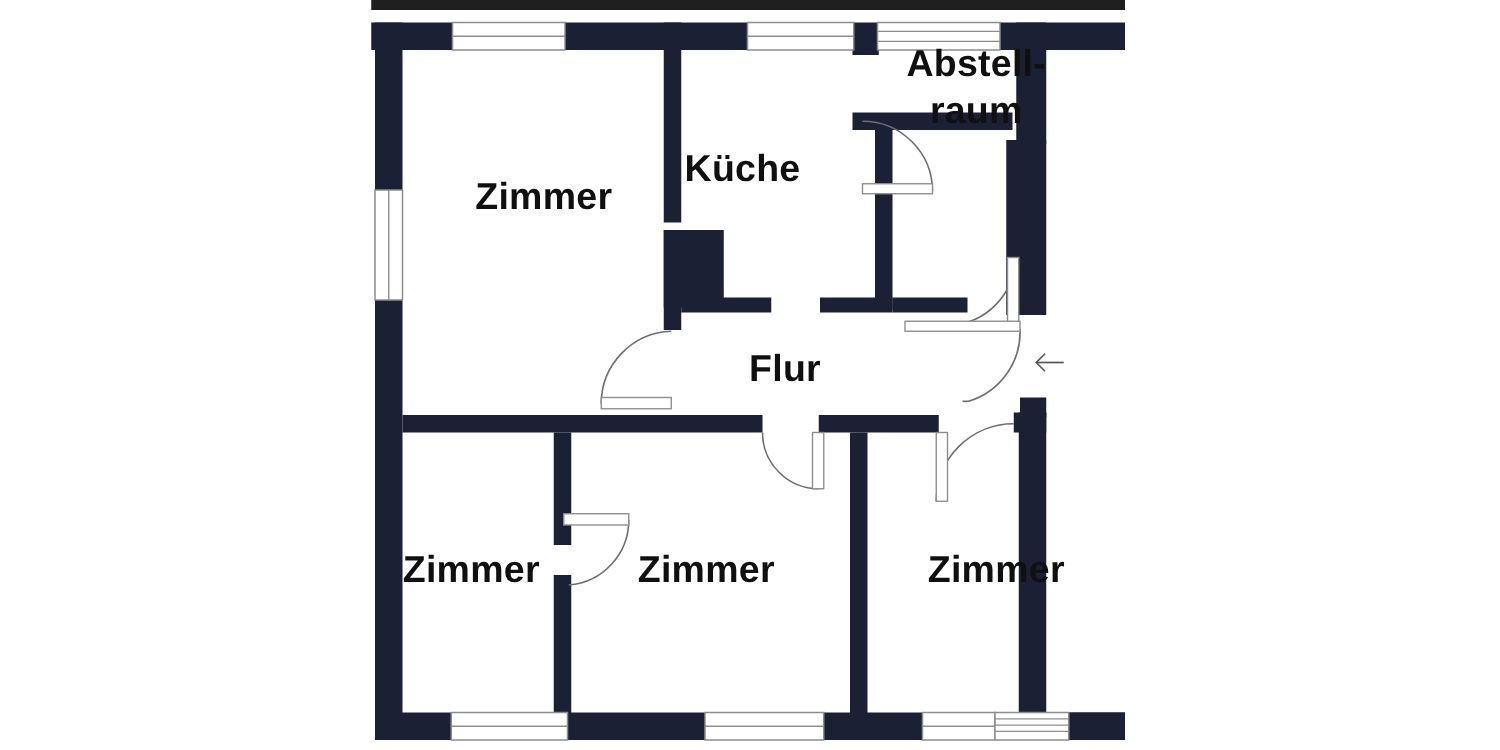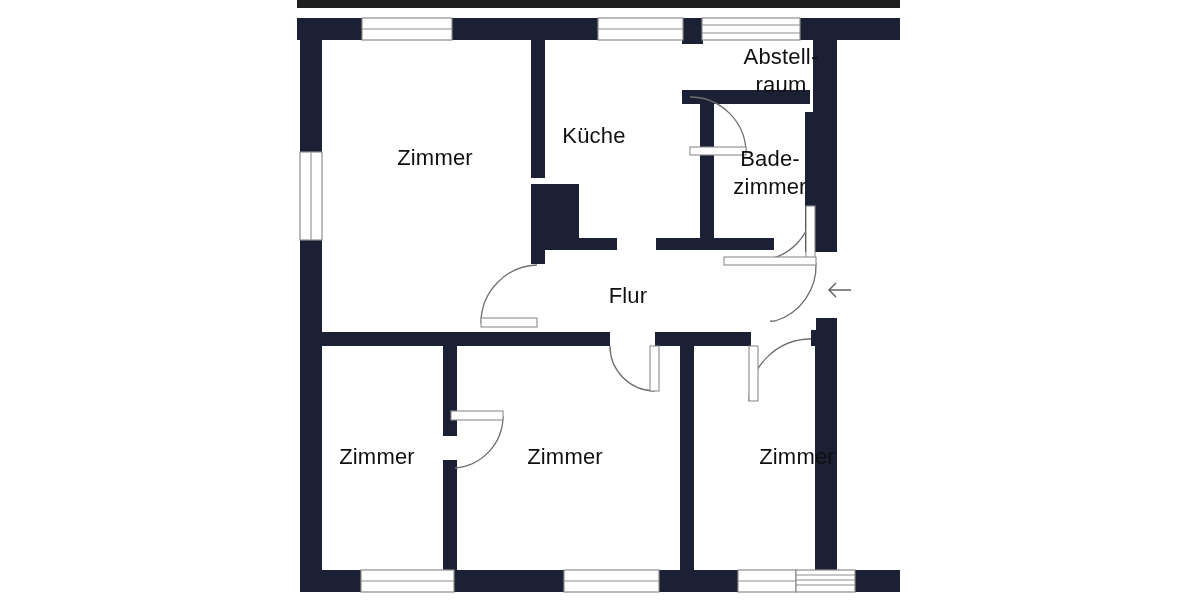--- a/index.html
+++ b/index.html
@@ -18,28 +18,29 @@
     background: #ffffff;
   }
   #plan-svg {
     position: absolute;
     left: 0;
     top: 0;
   }
   .room-label {
     position: absolute;
     font-family: "Liberation Sans", sans-serif;
-    font-size: 22px;
+    font-size: 30px;
     color: #101010;
     text-align: center;
     line-height: 1.28;
     white-space: pre-line;
     transform: translate(-50%, -50%);
     letter-spacing: 0.2px;
     pointer-events: none;
+    font-weight: bold;
   }
 </style>
 </head>
 <body>
 
 <div id="stage">
 
   <svg id="plan-svg" width="1200" height="600" viewBox="0 0 1200 600" xmlns="http://www.w3.org/2000/svg">
 
     <rect x="297" y="0" width="603" height="8" fill="#1f1f1f"></rect>
@@ -192,22 +193,20 @@
     </g>
   </svg>
 
   <div class="room-label" style="left:435px; top:158px;">Zimmer</div>
 
   <div class="room-label" style="left:594px; top:136px;">Küche</div>
 
   <div class="room-label" style="left:781px; top:71px;">Abstell-
 raum</div>
 
-  <div class="room-label" style="left:770px; top:173px;">Bade-
-zimmer</div>
 
   <div class="room-label" style="left:628px; top:296px;">Flur</div>
 
   <div class="room-label" style="left:377px; top:457px;">Zimmer</div>
 
   <div class="room-label" style="left:565px; top:457px;">Zimmer</div>
 
   <div class="room-label" style="left:797px; top:457px;">Zimmer</div>
 
 </div>

